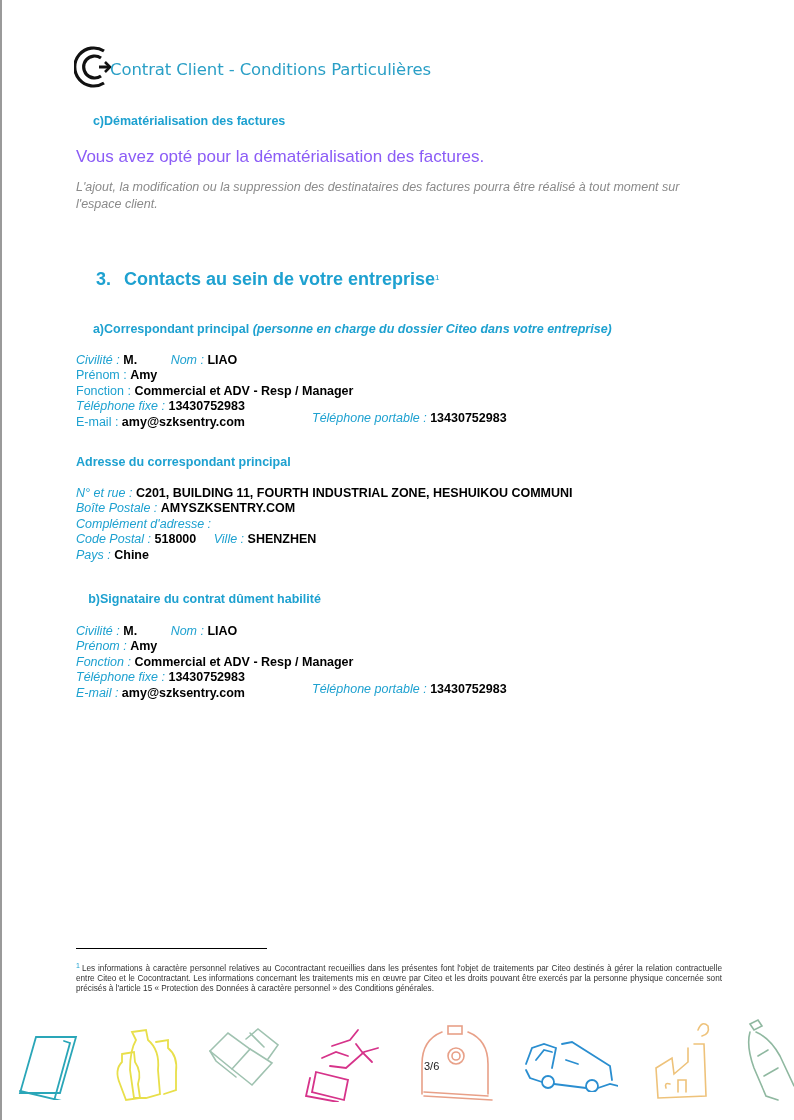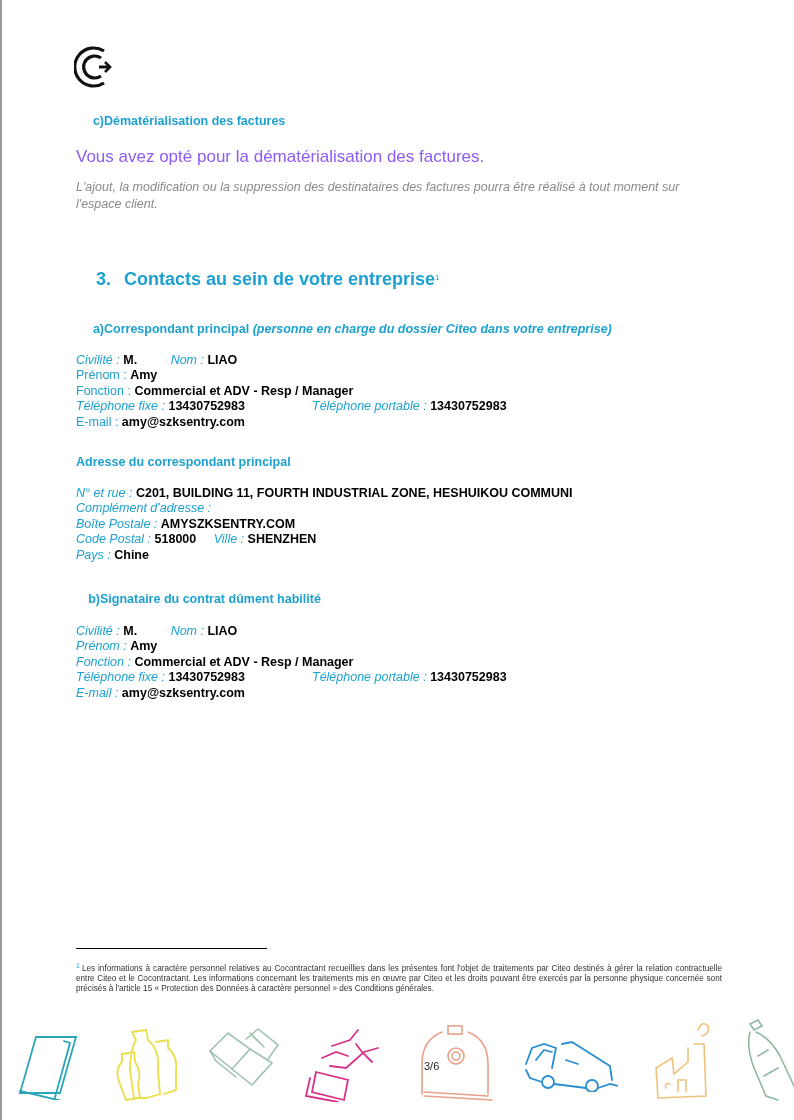--- a/index.html
+++ b/index.html
@@ -22,21 +22,21 @@
   .note { font-style:italic; font-size:12.5px; color:#8a8a8a; line-height:17px; white-space:normal; width:650px; }
   .h-main { font-weight:bold; font-size:18px; color:#1ea1d0; }
   .h-main .num { display:inline-block; width:28px; }
   .h-main sup { font-size:8px; vertical-align:5px; font-weight:normal; }
 
   .field-line { font-size:12.5px; line-height:15.4px; height:15.4px; }
   .lbl { color:#1ea1d0; }
   .lbl.i { font-style:italic; }
   .val { font-weight:bold; color:#000; }
   .gap-nom { display:inline-block; width:30px; }
-  .tel-port { position:absolute; left:236px; top:0; }
+  .tel-port { position:absolute; left:236px; top:12px; }
   .ville-gap { display:inline-block; width:14px; }
 
   .fn-rule { position:absolute; left:76px; top:948px; width:191px; height:1px; background:#000; }
   .footnote { position:absolute; left:76px; top:961px; width:646px; font-size:8.2px; line-height:10.2px; color:#333; text-align:justify; }
   .footnote sup { color:#1ea1d0; font-size:7px; vertical-align:3px; margin-right:2px; }
 
   .page-num { position:absolute; left:389px; top:1060px; font-size:11px; color:#222;margin-left:35px; }
   .illus { position:absolute; }
 </style>
 </head>
@@ -44,20 +44,21 @@
 
 <div class="left-border"></div>
 
 <div class="header">
   <svg class="logo" viewBox="0 0 40 44">
     <path d="M30 6 A19 19 0 1 0 30 38" fill="none" stroke="#111" stroke-width="3.2"></path>
     <path d="M27 13 A11 11 0 1 0 27 31" fill="none" stroke="#111" stroke-width="3.2"></path>
     <path d="M25 22 L35 22" stroke="#111" stroke-width="3"></path>
     <path d="M31 17 L36 22 L31 27" fill="none" stroke="#111" stroke-width="2.6"></path>
   </svg>
+  <span class="header-title">Contrat Client - Conditions Particulières</span>
 </div>
 
 <div class="abs h-sub" style="left:76px; top:114px;">
   <span class="idx">c)</span><span>Dématérialisation des factures</span>
 </div>
 <div class="abs bold-black" style="left:76px; top:147px;">Vous avez opté pour la dématérialisation des factures.</div>
 <div class="abs note" style="left:76px; top:179px;">L'ajout, la modification ou la suppression des destinataires des factures pourra être réalisé à tout moment sur l'espace client.</div>
 
 <div class="abs h-main" style="left:96px; top:269px;">
   <span class="num">3.</span><span>Contacts au sein de votre entreprise</span><sup>1</sup>
@@ -97,26 +98,26 @@
 </div>
 
 <div class="abs h-sub" style="left:76px; top:455px;">Adresse du correspondant principal</div>
 
 <div class="abs" style="left:76px; top:486px; width:640px;">
   <div class="field-line">
     <span class="lbl i">N° et rue :</span>
     <span class="val">C201, BUILDING 11, FOURTH INDUSTRIAL ZONE, HESHUIKOU COMMUNI</span>
   </div>
   <div class="field-line">
+    <span class="lbl i">Boîte Postale :</span>
+    <span class="val">AMYSZKSENTRY.COM</span>
+  </div>
+  <div class="field-line">
     <span class="lbl i">Complément d'adresse :</span>
     <span class="val"></span>
-  </div>
-  <div class="field-line">
-    <span class="lbl i">Boîte Postale :</span>
-    <span class="val">AMYSZKSENTRY.COM</span>
   </div>
   <div class="field-line">
     <span class="lbl i">Code Postal :</span>
     <span class="val">518000</span><span class="ville-gap"></span>
     <span class="lbl i">Ville :</span>
     <span class="val">SHENZHEN</span>
   </div>
   <div class="field-line">
     <span class="lbl i">Pays :</span>
     <span class="val">Chine</span>

